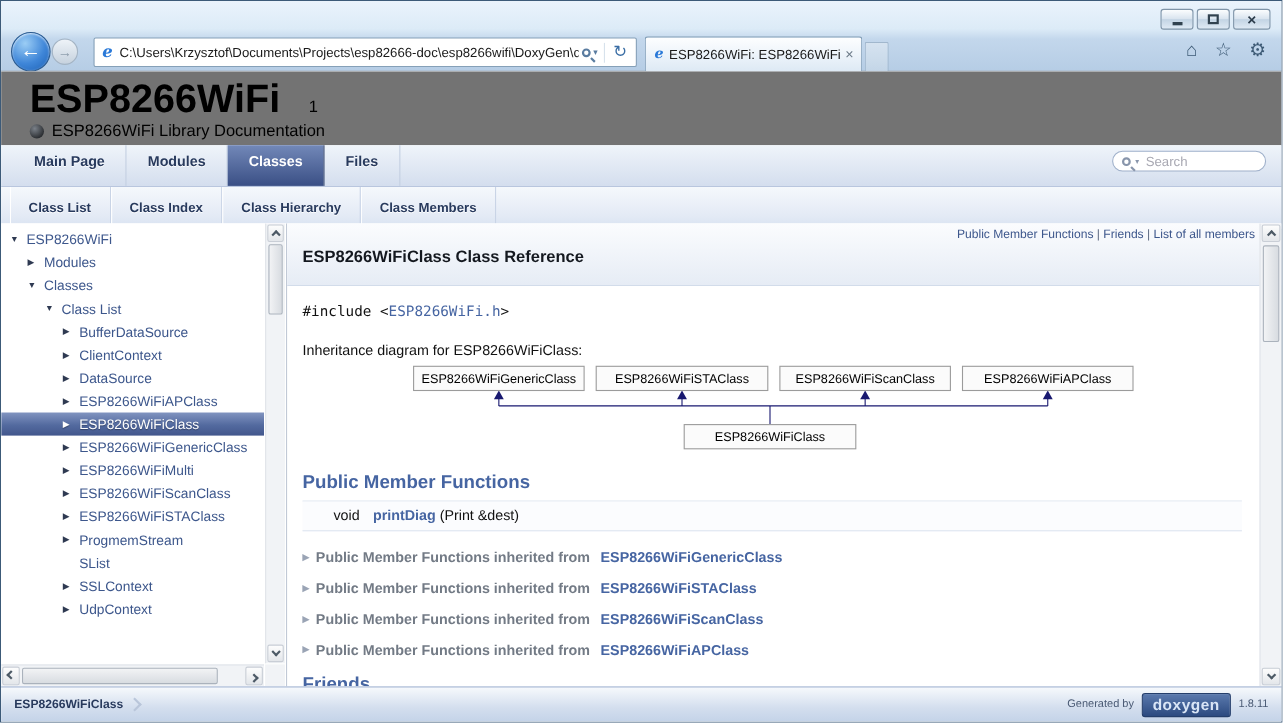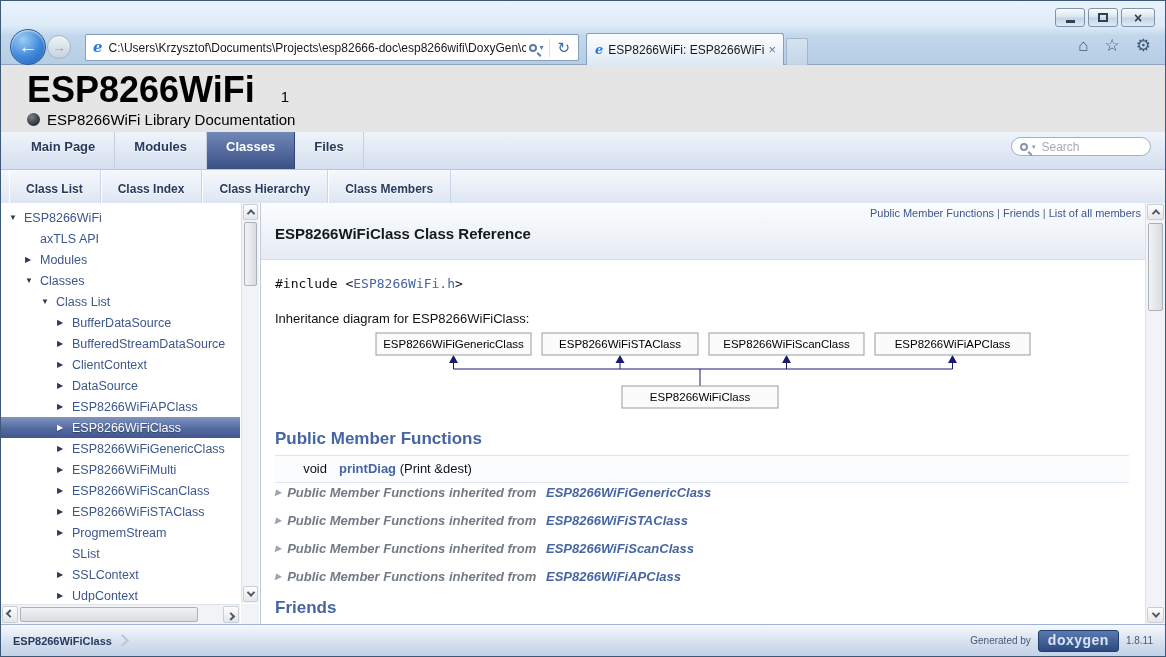--- a/index.html
+++ b/index.html
@@ -52,21 +52,21 @@
   .tab-close{font-size:13px;color:#6b7a88;margin-left:4px;cursor:pointer;line-height:1;}
   .tab-stub{position:absolute;left:785px;top:37px;width:22px;height:27px;
             background:linear-gradient(#dae6f1,#c6d7e8);border:1px solid #9cb2c8;border-bottom:none;
             border-radius:2px 2px 0 0;opacity:.85;cursor:pointer;}
   .browser-icons{position:absolute;right:14px;top:36px;display:flex;gap:16px;align-items:center;
                  color:#3d5a75;font-size:17px;}
   .browser-icons span{cursor:pointer;line-height:1;}
 
   
   .page{position:absolute;top:64px;left:0;right:0;bottom:0;background:#fff;color:#000;}
-  .titlearea{height:67px;padding:5px 14px 0 26px;background:#e5e5e5;}
+  .titlearea{height:67px;padding:5px 14px 0 26px;background:#737373;}
   #projectname{font-size:36px;font-weight:bold;color:#000;line-height:40px;}
   #projectnumber{font-size:15px;color:#000;margin-left:26px;}
   .caption-row{display:flex;align-items:center;gap:7px;margin-top:1px;}
   .globe-icon{width:13px;height:13px;border-radius:50%;
               background:radial-gradient(circle at 35% 30%,#7a8088,#2c2f33 72%);}
   .caption-text{font-size:15px;color:#000;}
 
   .tabrow1{position:relative;height:38px;border-bottom:1px solid #b9c6de;
            background:linear-gradient(#eff4fa,#d4deee);display:flex;}
   .tablist{display:flex;padding-left:11px;}
@@ -141,21 +141,21 @@
   .include-link{color:#4665A2;text-decoration:none;cursor:pointer;}
   .inherit-caption{margin-top:20px;color:#111;}
   .diagram{margin:5px 0 0 99px;}
   .diagram svg text{font-family:"Liberation Sans",sans-serif;}
   .groupheader{margin-top:15px;font-size:17px;font-weight:bold;color:#4665A2;}
   .mem-table{margin-top:6px;border-top:1px solid #dee5f0;}
   .mem-row{display:flex;align-items:baseline;background:#fbfcfe;border-bottom:1px solid #dee5f0;padding:5px 0 6px;}
   .mem-type{width:52px;text-align:right;flex:none;color:#111;}
   .mem-def{margin-left:12px;color:#111;}
   .mem-name{color:#4665A2;font-weight:bold;text-decoration:none;cursor:pointer;}
-  .inherited{font-style:italic;}
+  .inherited{margin-top:14px;}
   .inherit-row{margin-bottom:10px;height:18px;display:flex;align-items:center;gap:6px;
                font-weight:bold;color:#727a85;cursor:pointer;}
   .inherit-arrow{font-size:8px;color:#9aa4b5;}
   .inherit-arrow::before{content:"▶";}
   .inherit-class{color:#4665A2;text-decoration:none;}
   .groupheader.friends{margin-top:13px;}
   .content-sb{position:absolute;top:0;right:0;width:20px;bottom:0;background:#f1f3f6;border-left:1px solid #e0e4e9;}
   .content-sb .sb-btn{left:1px;right:1px;height:16px;}
   .content-sb .sb-btn.top{top:1px;}
   .content-sb .sb-btn.bottom{bottom:1px;}
@@ -261,42 +261,34 @@
 
     <div class="body">
 
       <div class="sidebar">
         <div class="tree">
             <div class="tree-item lvl0">
               <span class="tree-arrow down"></span>
               <span class="tree-label">ESP8266WiFi</span>
             </div>
             <div class="tree-item lvl1">
-              <span class="tree-arrow none"></span>
-              <span class="tree-label">axTLS API</span>
-            </div>
-            <div class="tree-item lvl1">
               <span class="tree-arrow right"></span>
               <span class="tree-label">Modules</span>
             </div>
             <div class="tree-item lvl1">
               <span class="tree-arrow down"></span>
               <span class="tree-label">Classes</span>
             </div>
             <div class="tree-item lvl2">
               <span class="tree-arrow down"></span>
               <span class="tree-label">Class List</span>
             </div>
             <div class="tree-item lvl3">
               <span class="tree-arrow right"></span>
               <span class="tree-label">BufferDataSource</span>
-            </div>
-            <div class="tree-item lvl3">
-              <span class="tree-arrow right"></span>
-              <span class="tree-label">BufferedStreamDataSource</span>
             </div>
             <div class="tree-item lvl3">
               <span class="tree-arrow right"></span>
               <span class="tree-label">ClientContext</span>
             </div>
             <div class="tree-item lvl3">
               <span class="tree-arrow right"></span>
               <span class="tree-label">DataSource</span>
             </div>
             <div class="tree-item lvl3">

